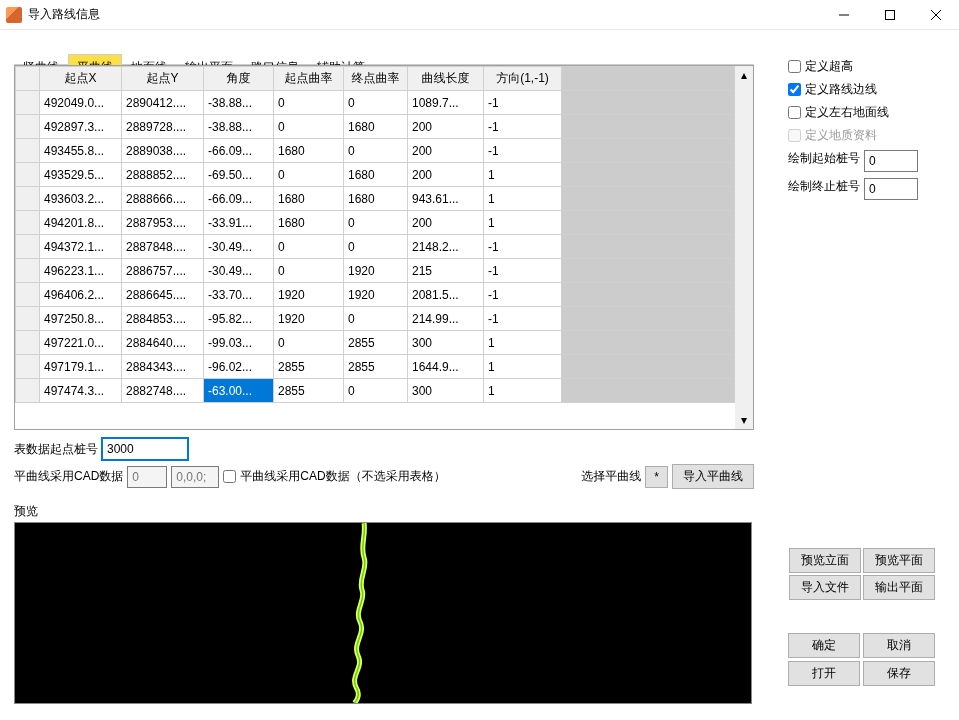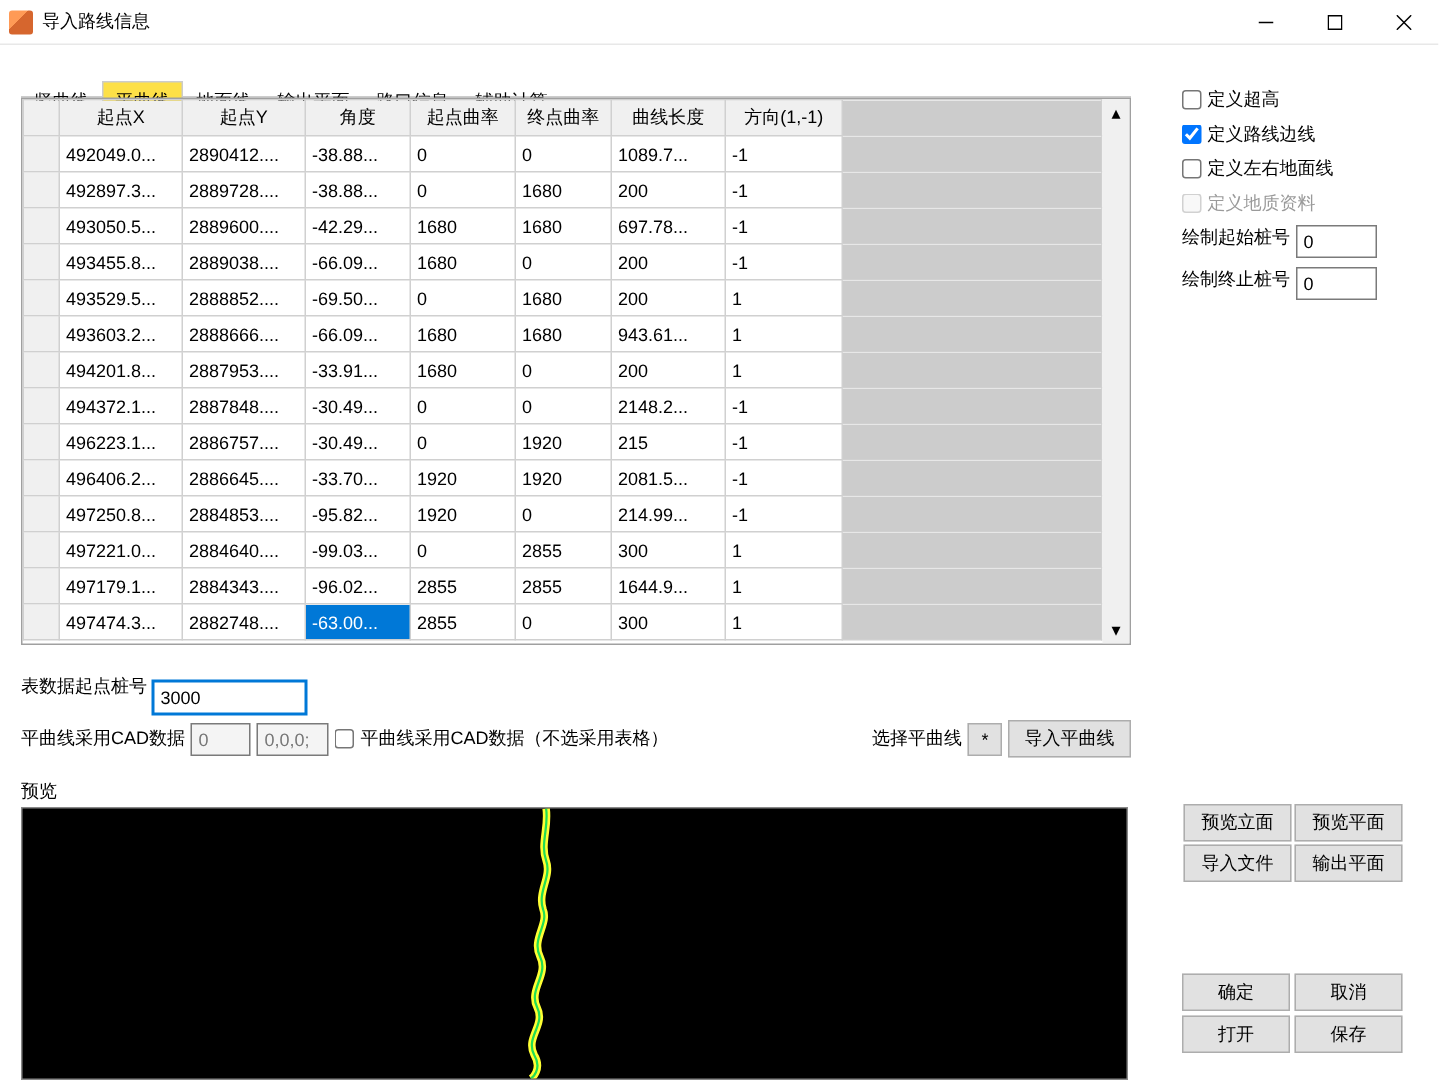--- a/index.html
+++ b/index.html
@@ -44,21 +44,21 @@
 .chk.disabled { color: #9a9a9a; }
 
 .side { padding-top: 20px; padding-left: 34px; }
 .side .chk { display: flex; margin-bottom: 6px; }
 .side-row { display: flex; margin-top: 6px; gap: 4px; }
 
 .preview-label { margin-top: 14px; margin-bottom: 2px; }
 .preview { width: 738px; height: 182px; background: #000; position: relative; border: 1px solid #888; }
 .preview svg { width: 100%; height: 100%; }
 
-.right-btns { position: absolute; right: 24px; top: 506px; display: grid; grid-template-columns: 72px 72px; gap: 2px; }
+.right-btns { position: absolute; right: 24px; top: 518px; display: grid; grid-template-columns: 72px 72px; gap: 2px; }
 .right-btns .btn { width: 72px; text-align: center; }
 
 .bottom-btns { position: absolute; right: 24px; bottom: 18px; display: grid; grid-template-columns: 72px 72px; gap: 3px; }
 .bottom-btns .btn { width: 72px; text-align: center; }
 
 col.c-rowhdr{width:24px} col.c1{width:82px} col.c2{width:82px} col.c3{width:70px} col.c4{width:70px} col.c5{width:64px} col.c6{width:76px} col.c7{width:78px} col.c-pad{width:auto}
 </style>
 </head>
 <body>
 
@@ -144,31 +144,20 @@
                   <td>2889728....</td>
                   <td>-38.88...</td>
                   <td>0</td>
                   <td>1680</td>
                   <td>200</td>
                   <td>-1</td>
                   <td style="background: rgb(204, 204, 204);"></td>
                 </tr>
                 <tr>
                   <td class="rowhdr"></td>
-                  <td>493050.5...</td>
-                  <td>2889600....</td>
-                  <td>-42.29...</td>
-                  <td>1680</td>
-                  <td>1680</td>
-                  <td>697.78...</td>
-                  <td>-1</td>
-                  <td style="background: rgb(204, 204, 204);"></td>
-                </tr>
-                <tr>
-                  <td class="rowhdr"></td>
                   <td>493455.8...</td>
                   <td>2889038....</td>
                   <td>-66.09...</td>
                   <td>1680</td>
                   <td>0</td>
                   <td>200</td>
                   <td>-1</td>
                   <td style="background: rgb(204, 204, 204);"></td>
                 </tr>
                 <tr>
@@ -285,21 +274,21 @@
           </table>
         </div>
         <div class="scroll-v">
           <div class="up">▴</div>
           <div class="down">▾</div>
         </div>
       </div>
 
       <div class="form-row">
         <span>表数据起点桩号</span>
-        <input class="txt-input focus" style="width: 102px; margin-top: 16px;" value="3000">
+        <input class="txt-input focus" style="width: 86px;" value="3000">
       </div>
       <div class="form-row" style="margin-top:4px">
         <span>平曲线采用CAD数据</span>
         <input class="txt-input ro" style="width: 40px;" readonly="" value="0">
         <input class="txt-input ro" style="width: 48px;" readonly="" value="0,0,0;">
         <label class="chk">
             <input type="checkbox" style="">
             <span>平曲线采用CAD数据（不选采用表格）</span>
           </label>
         <span style="flex:1"></span>

